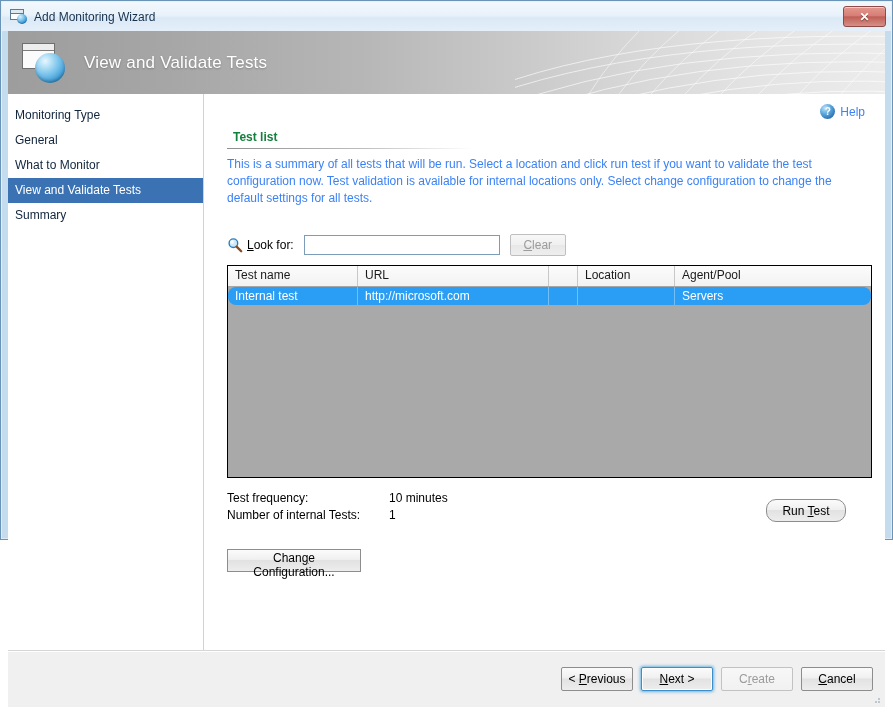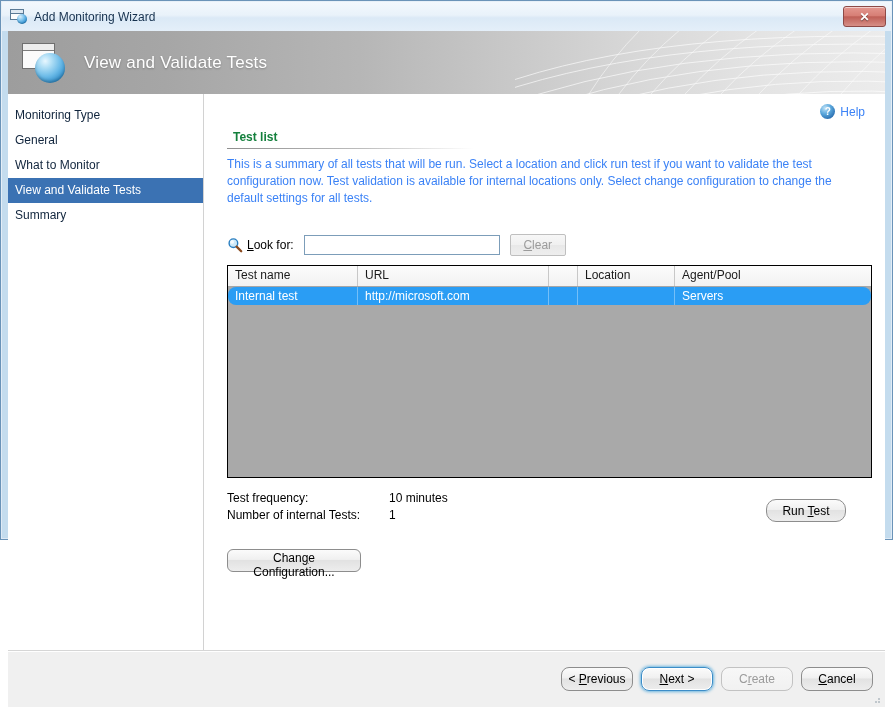--- a/index.html
+++ b/index.html
@@ -352,21 +352,21 @@
     font-size: 12px;
     color: #000;
     cursor: pointer;
   }
   #change-config-button {
     position: absolute;
     left: 22px; top: 455px;
     width: 134px; height: 23px;
     box-sizing: border-box;
     border: 1px solid #8d8d8d;
-    border-radius: 6px;
+    border-radius: 0;
     background: linear-gradient(to bottom, #fbfbfb 0%, #f0f0f0 45%, #e2e2e2 50%, #ededed 100%);
     font-family: "Liberation Sans", sans-serif;
     font-size: 12px;
     color: #000;
     cursor: pointer;
   }
 
   
   #footer {
     position: absolute;
@@ -378,21 +378,21 @@
   #footer-buttons {
     position: absolute;
     right: 12px; top: 15px;
     display: flex;
     gap: 8px;
   }
   .wbtn {
     width: 72px; height: 24px;
     box-sizing: border-box;
     border: 1px solid #8d8d8d;
-    border-radius: 8px;
+    border-radius: 2px;
     background: linear-gradient(to bottom, #fbfbfb 0%, #f0f0f0 45%, #e2e2e2 50%, #ededed 100%);
     font-family: "Liberation Sans", sans-serif;
     font-size: 12px;
     color: #000;
     cursor: pointer;
   }
   .wbtn.default {
     border: 1px solid #3c8dc8;
     box-shadow: 0 0 3px 1px rgba(84,170,220,.85), inset 0 0 0 1px #ffffff;
   }

